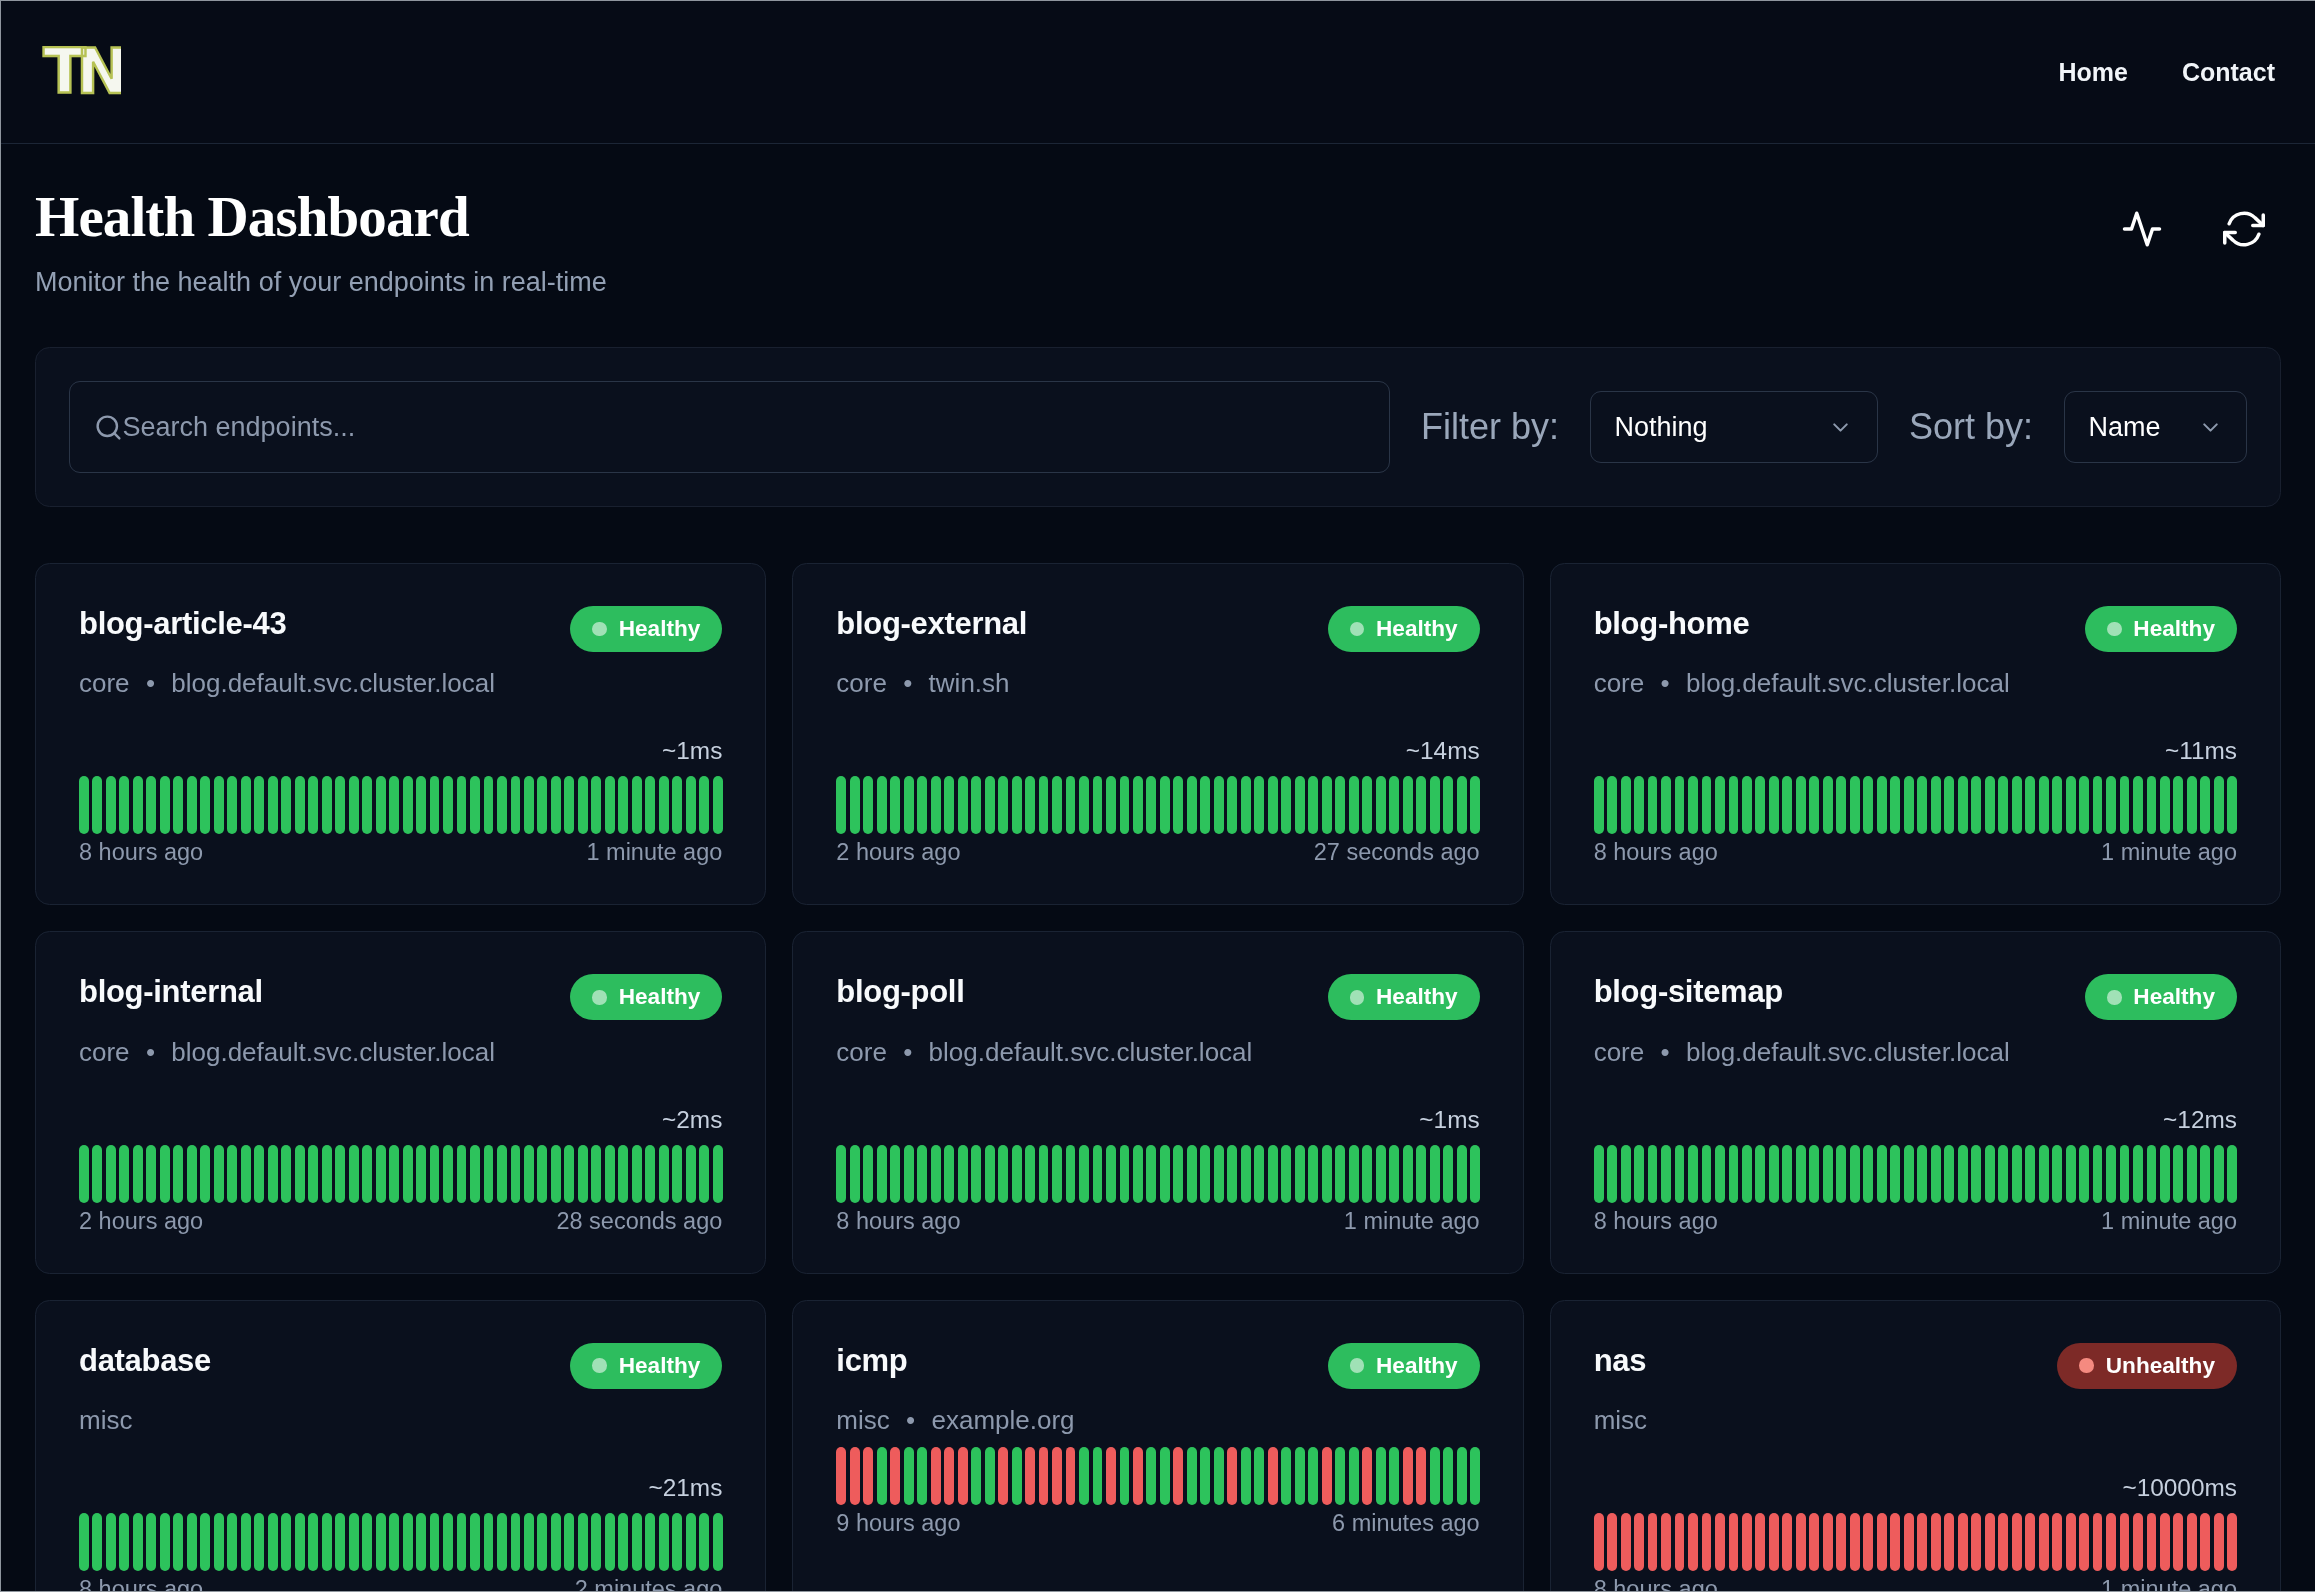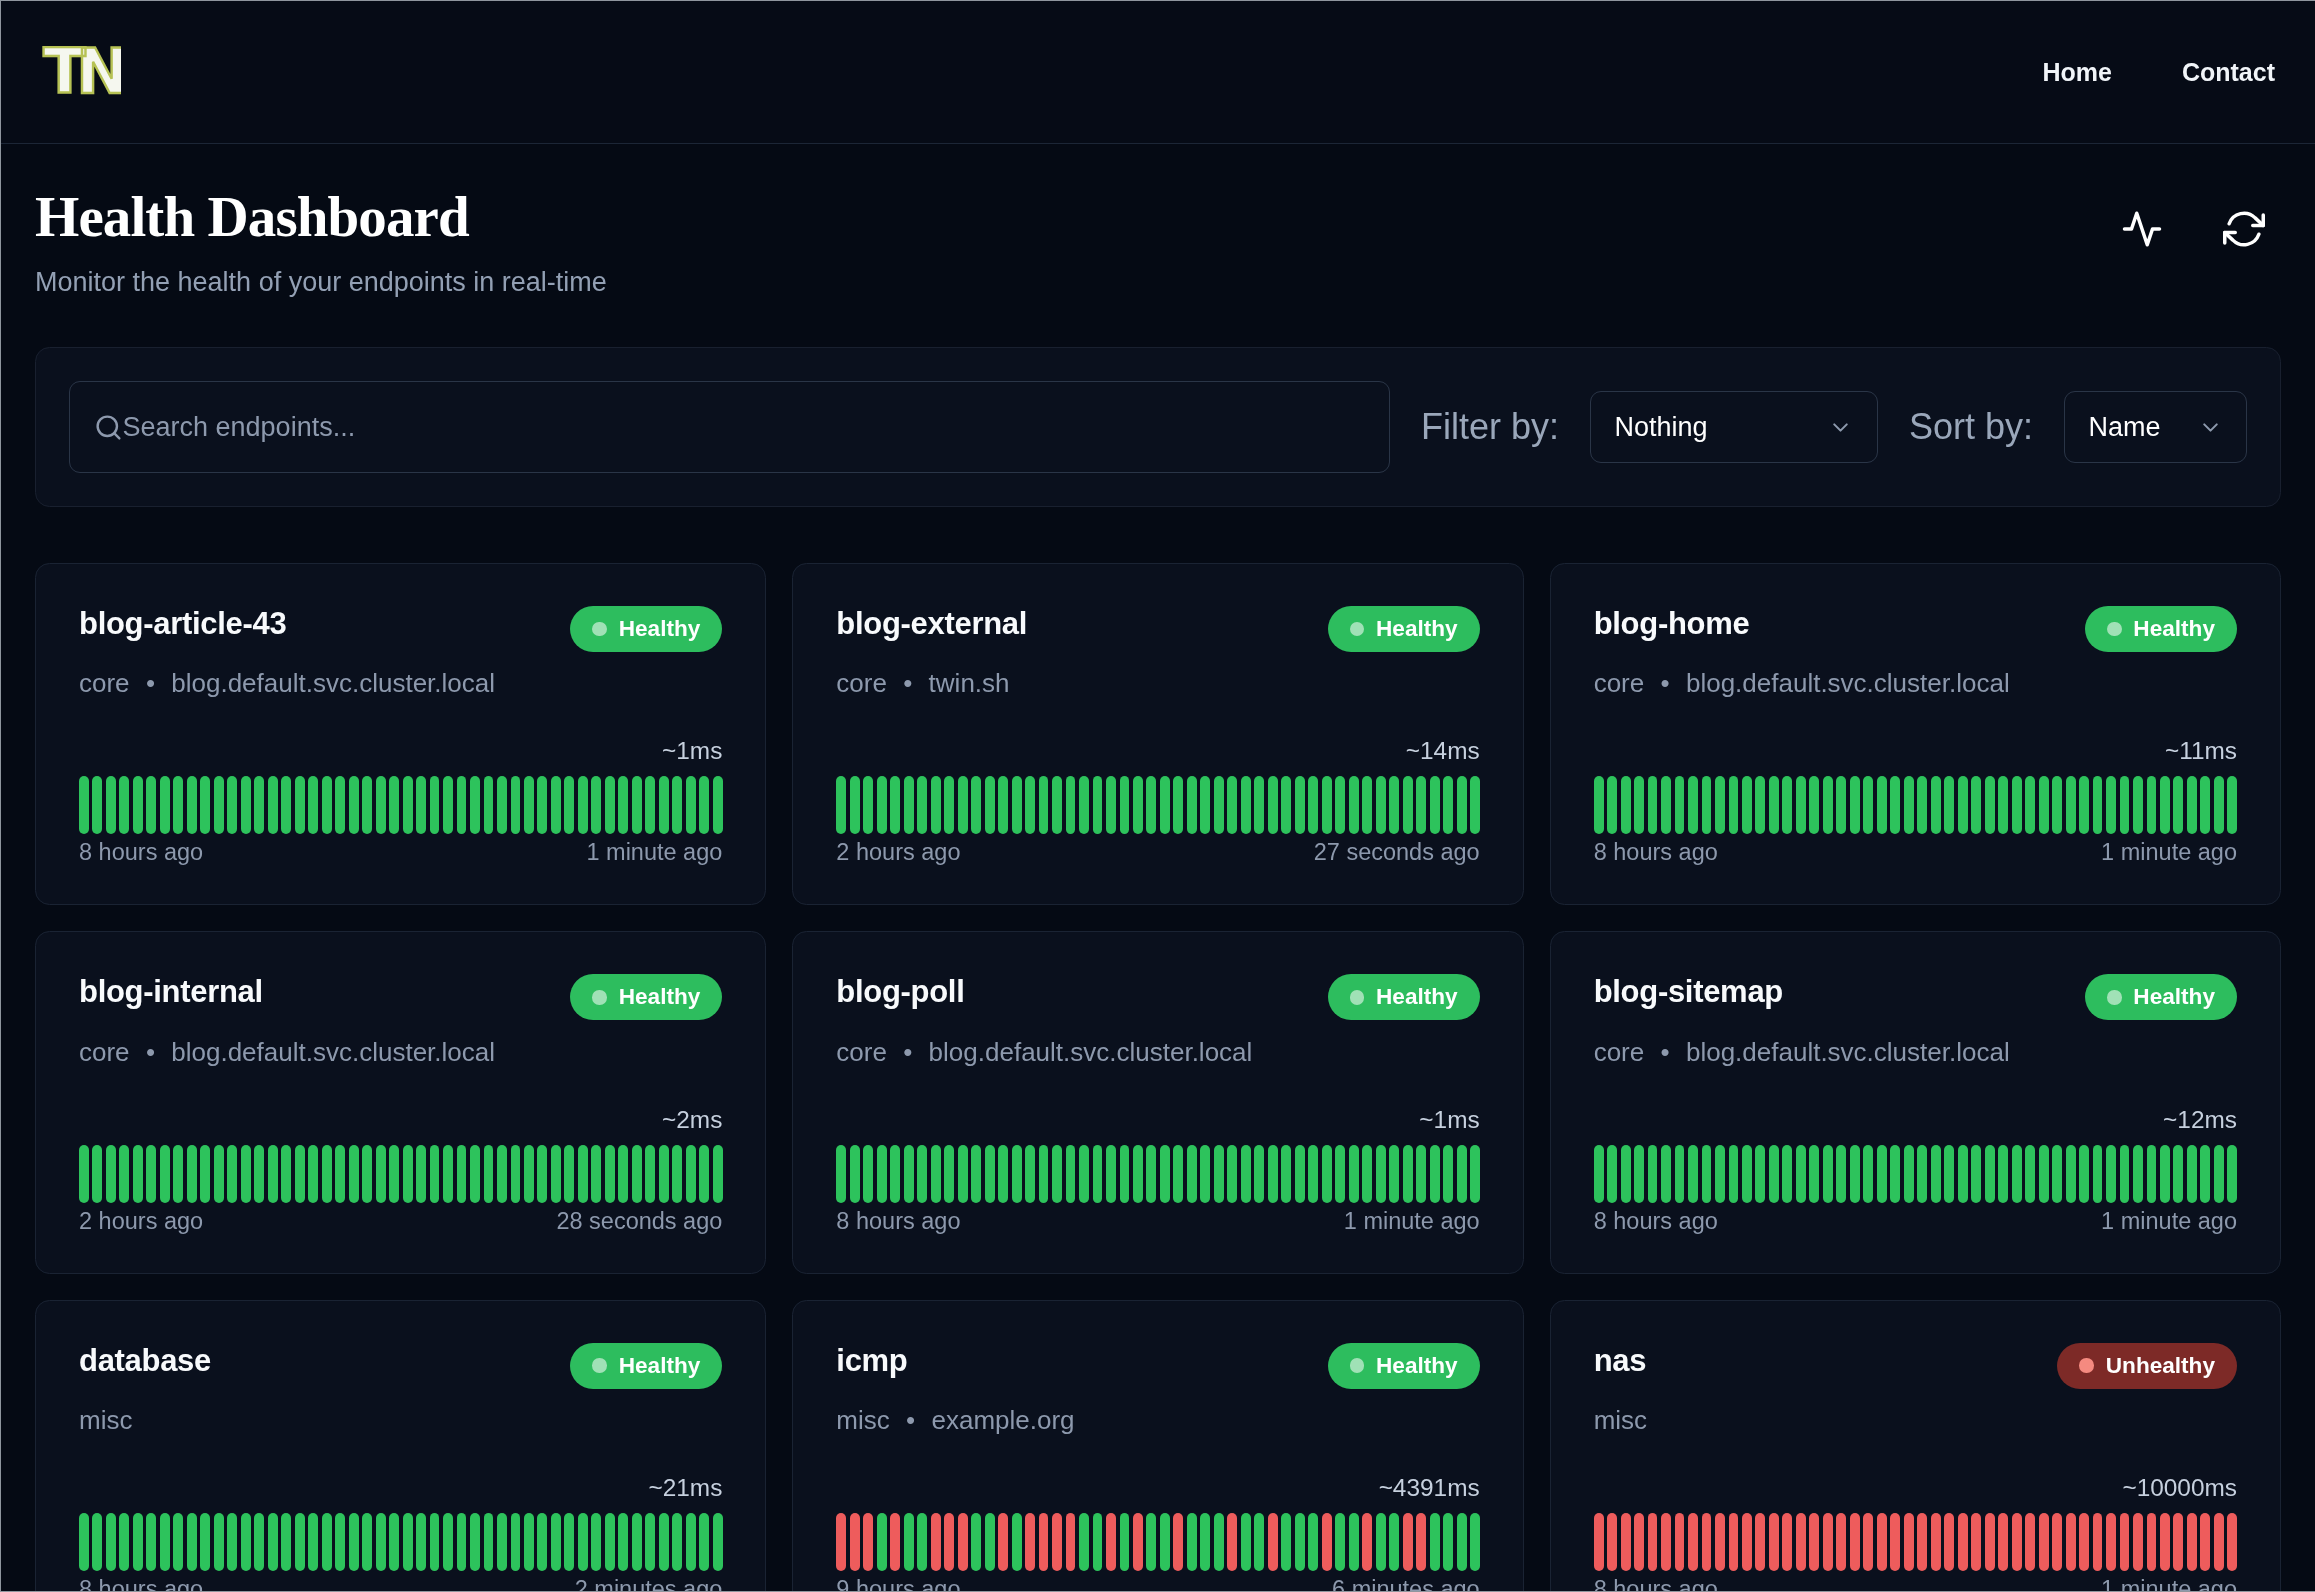--- a/index.html
+++ b/index.html
@@ -8,21 +8,21 @@
     font-family:"Liberation Sans","DejaVu Sans",sans-serif;
     background:#050a14; color:#f1f5f9; overflow:hidden;
   }
   .screen{ width:2316px; height:1592px; border:1.8px solid #8f969e; background:#050a14; overflow:hidden; }
 
   
   .topbar{ height:143px; display:flex; align-items:center; gap:25px; padding:0 40px; border-bottom:0.9px solid #1c2636; background:#060b16; }
   .logo{ width:80px; height:80px; flex:0 0 auto; }
   .brand-title{ font-size:34px; font-weight:700; color:#f8fafc; letter-spacing:-0.5px; }
   .brand-sub{ font-size:23.5px; color:#8d99ad; margin-top:7.2px; }
-  .topnav{ margin-left:auto; display:flex; gap:70px; align-items:center; }
+  .topnav{ margin-left:auto; display:flex; gap:54px; align-items:center; }
   .topnav a{ color:#f1f5f9; text-decoration:none; font-size:25px; font-weight:600; cursor:pointer; }
 
   
   .main{ padding:40px 34px 0; }
   .page-head{ display:flex; align-items:flex-start; justify-content:space-between; }
   .page-title{ font-size:57px; font-weight:800; letter-spacing:-0.9px; color:#fff;font-family:Liberation Serif, serif; }
   .page-sub{ font-size:27px; color:#93a0b4; margin-top:18px; }
   .head-actions{ display:flex; gap:60px; margin-top:23.5px; margin-right:16.3px; }
   .icon-btn{ background:none; border:none; color:#fff; width:42px; height:42px; cursor:pointer; padding:0; }
   .icon-btn svg{ width:42px; height:42px; display:block; }
@@ -616,21 +616,20 @@
       <div class="badge healthy">
         <span class="dot"></span>
         <span>Healthy</span>
       </div>
     </div>
     <div class="ep-meta">
       <span>misc</span>
       <span>•</span>
       <span>example.org</span>
     </div>
-    <div class="latency">~4391ms</div>
     <div class="bars">
             <div class="bar red"></div>
             <div class="bar red"></div>
             <div class="bar red"></div>
             <div class="bar green"></div>
             <div class="bar red"></div>
             <div class="bar green"></div>
             <div class="bar green"></div>
             <div class="bar red"></div>
             <div class="bar red"></div>

